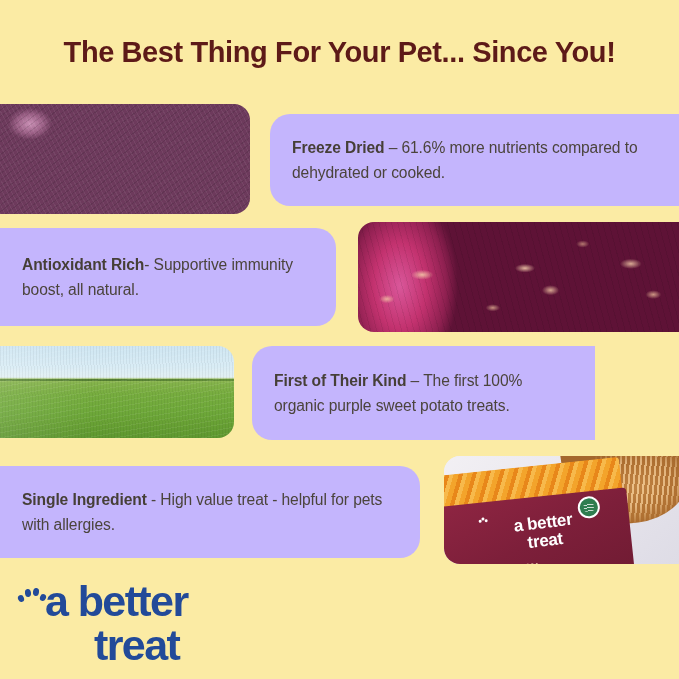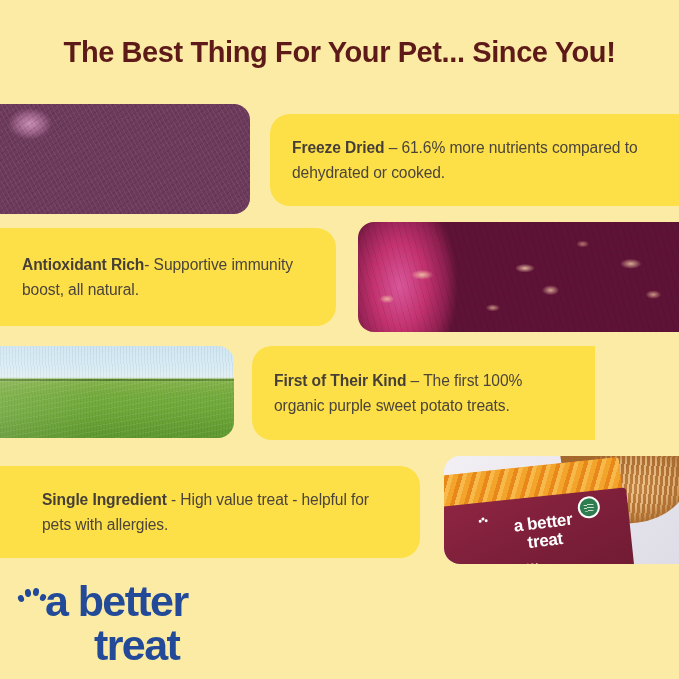--- a/index.html
+++ b/index.html
@@ -33,21 +33,21 @@
     font-weight: 700;
     letter-spacing: -0.4px;
     color: #5d1a18;
     font-family: "Liberation Sans", sans-serif;
     white-space: nowrap;
   }
 
   
   .card {
     position: absolute;
-    background: #fde047;
+    background: #c4b5fd;
     border-radius: 20px;
     box-sizing: border-box;
     display: flex;
     align-items: center;
   }
   .card-text {
     font-size: 15.6px;
     line-height: 1.62;
     color: #4b443c;
     padding: 0 22px;
@@ -333,21 +333,21 @@
   <div class="photo pic-field flush-left" style="left:0; top:330px; width:234px; height:92px;">
     <div class="inner"></div>
   </div>
 
   <div class="card flush-right" style="left:252px; top:330px; width:343px; height:94px;">
     <div class="card-text">
       <b>First of Their Kind</b><span> – The first 100% organic purple sweet potato treats.</span>
     </div>
   </div>
 
-  <div class="card flush-left" style="left:0; top:450px; width:420px; height:92px;padding-left:20px;">
+  <div class="card flush-left" style="left:0; top:450px; width:420px; height:92px;">
     <div class="card-text">
       <b>Single Ingredient</b><span> - High value treat - helpful for pets with allergies.</span>
     </div>
   </div>
 
   <div class="photo pic-bag flush-right" style="left:444px; top:440px; width:235px; height:108px;">
     <div class="bag-bg"></div>
     <div class="dog-fur"></div>
     <div class="bag">
       <div class="bag-top"></div>

